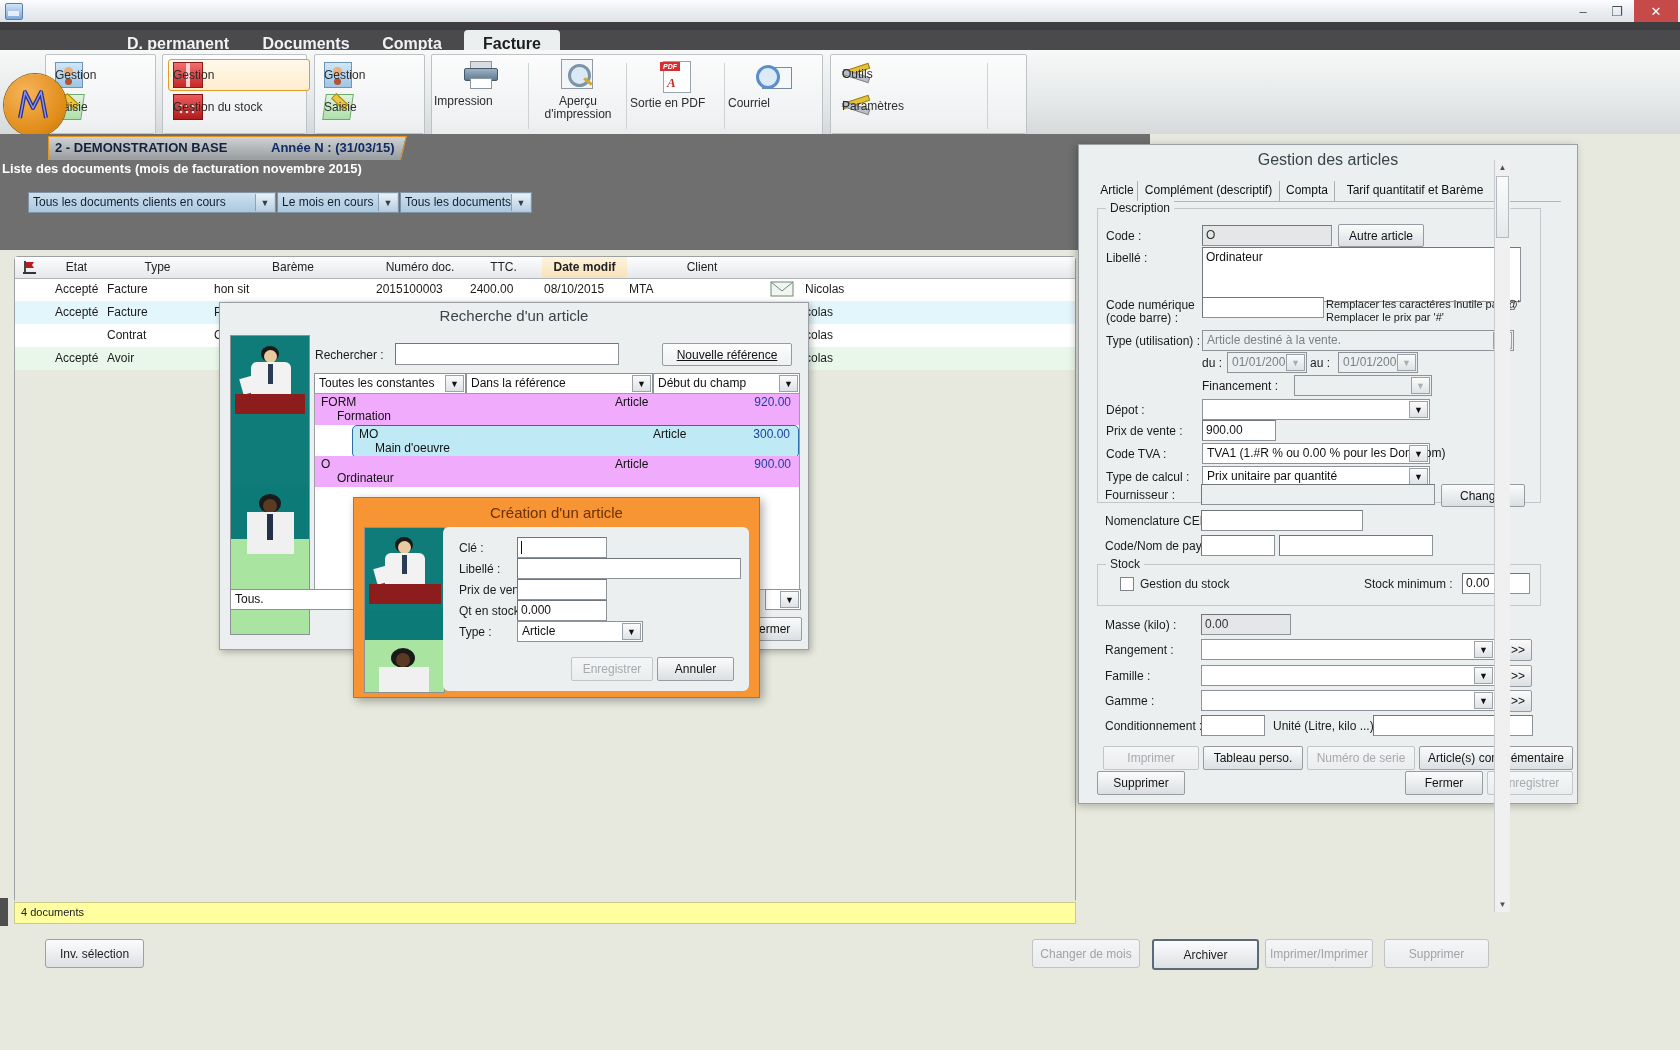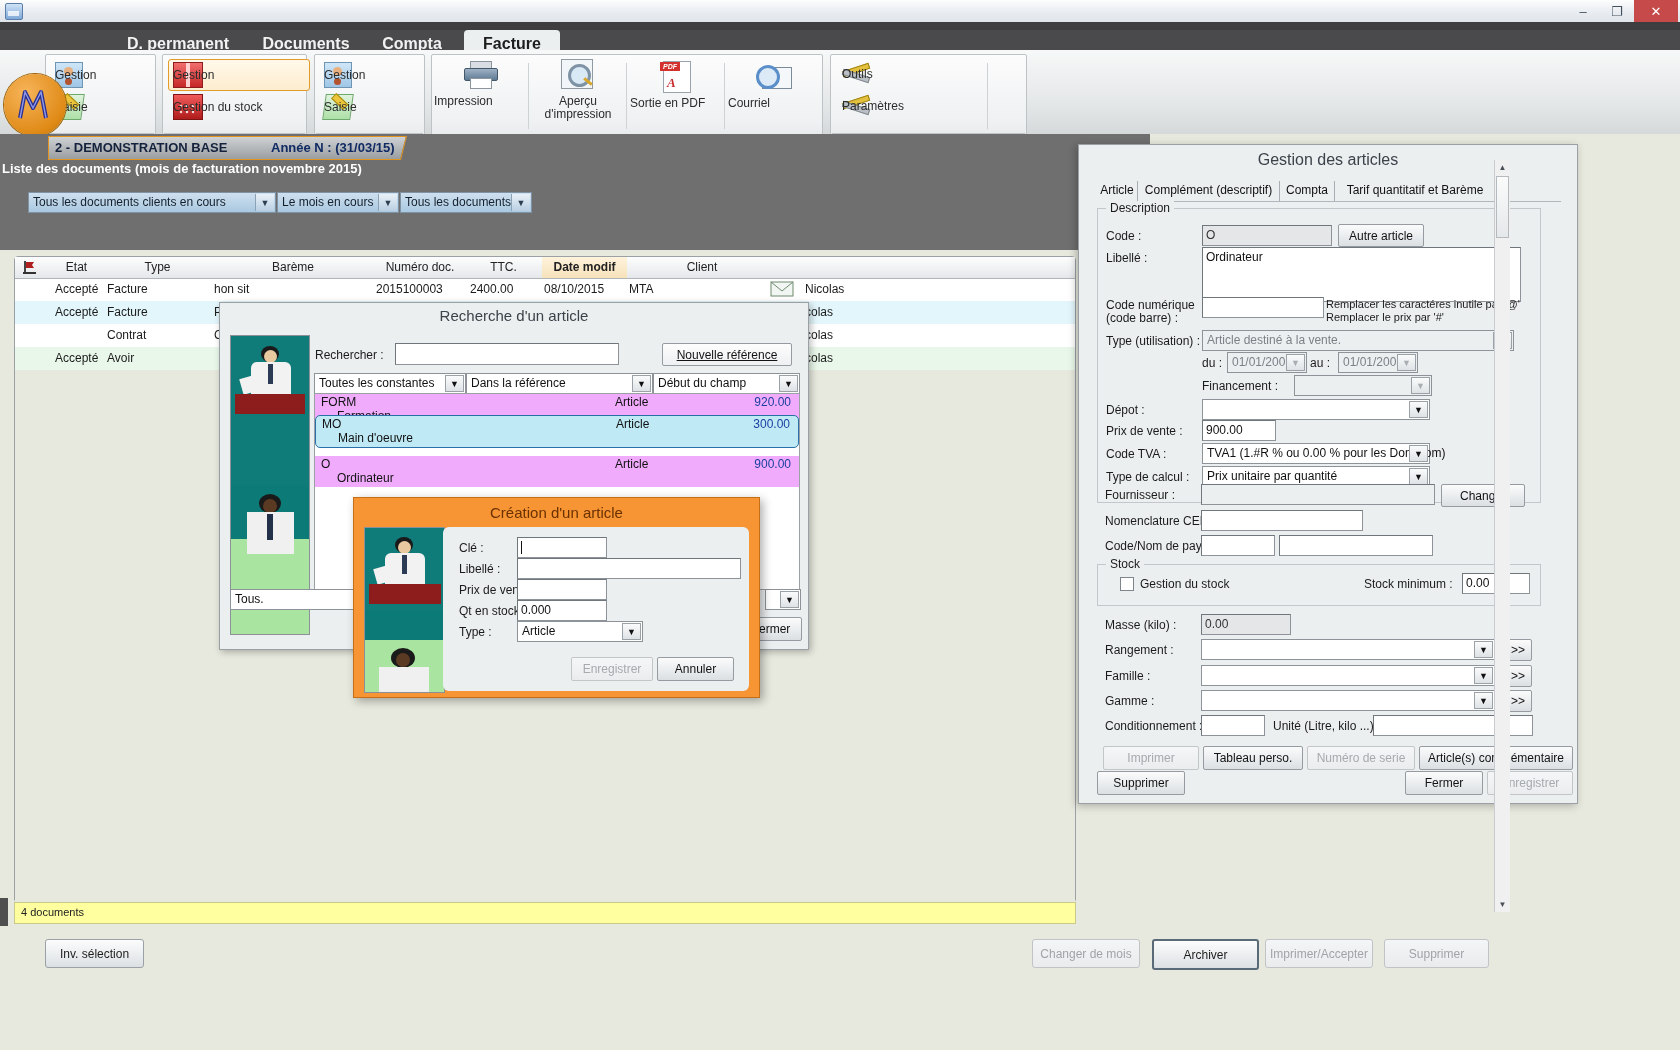--- a/index.html
+++ b/index.html
@@ -350,21 +350,21 @@
       <div style="position:absolute;left:0;right:0;top:113px;bottom:0;background:#e7e9de;"></div>
     </div>
 
     <div class="statusbar">
       <span>4 documents</span>
     </div>
 
     <div class="btmbtn" style="left:45px;top:805px;width:97px;">Inv. sélection</div>
     <div class="btmbtn dis" style="left:1032px;top:805px;width:106px;">Changer de mois</div>
     <div class="btmbtn def" style="left:1152px;top:805px;width:103px;">Archiver</div>
-    <div class="btmbtn dis" style="left:1265px;top:805px;width:106px;">Imprimer/Accepter</div>
+    <div class="btmbtn dis" style="left:1265px;top:805px;width:106px;">Imprimer/Imprimer</div>
     <div class="btmbtn dis" style="left:1384px;top:805px;width:103px;">Supprimer</div>
 
     <div class="darkedge" style="left:0;top:764px;width:8px;height:28px;"></div>
   </div>
 
   <div class="dlg" style="left:219px;top:302px;width:588px;height:346px;">
     <div class="dtitle">Recherche d'un article</div>
 
     <div class="imgstrip" style="left:10px;top:32px;width:78px;height:298px;">
       <div class="ph-top"></div>
@@ -402,21 +402,21 @@
       <span class="ar">▼</span>
     </div>
 
     <div class="reslist" style="left:94px;top:90px;width:484px;height:195px;">
       <div class="resrow beige" style="top:0;">
         <span class="k">FORM</span>
         <span class="d">Formation</span>
         <span class="t">Article</span>
         <span class="p">920.00</span>
       </div>
-      <div class="resrow sel" style="top:21px;">
+      <div class="resrow sel" style="top:31px;margin-left:37px;">
         <span class="k">MO</span>
         <span class="d">Main d'oeuvre</span>
         <span class="t">Article</span>
         <span class="p">300.00</span>
       </div>
       <div class="resrow beige" style="top:62px;">
         <span class="k">O</span>
         <span class="d">Ordinateur</span>
         <span class="t">Article</span>
         <span class="p">900.00</span>

